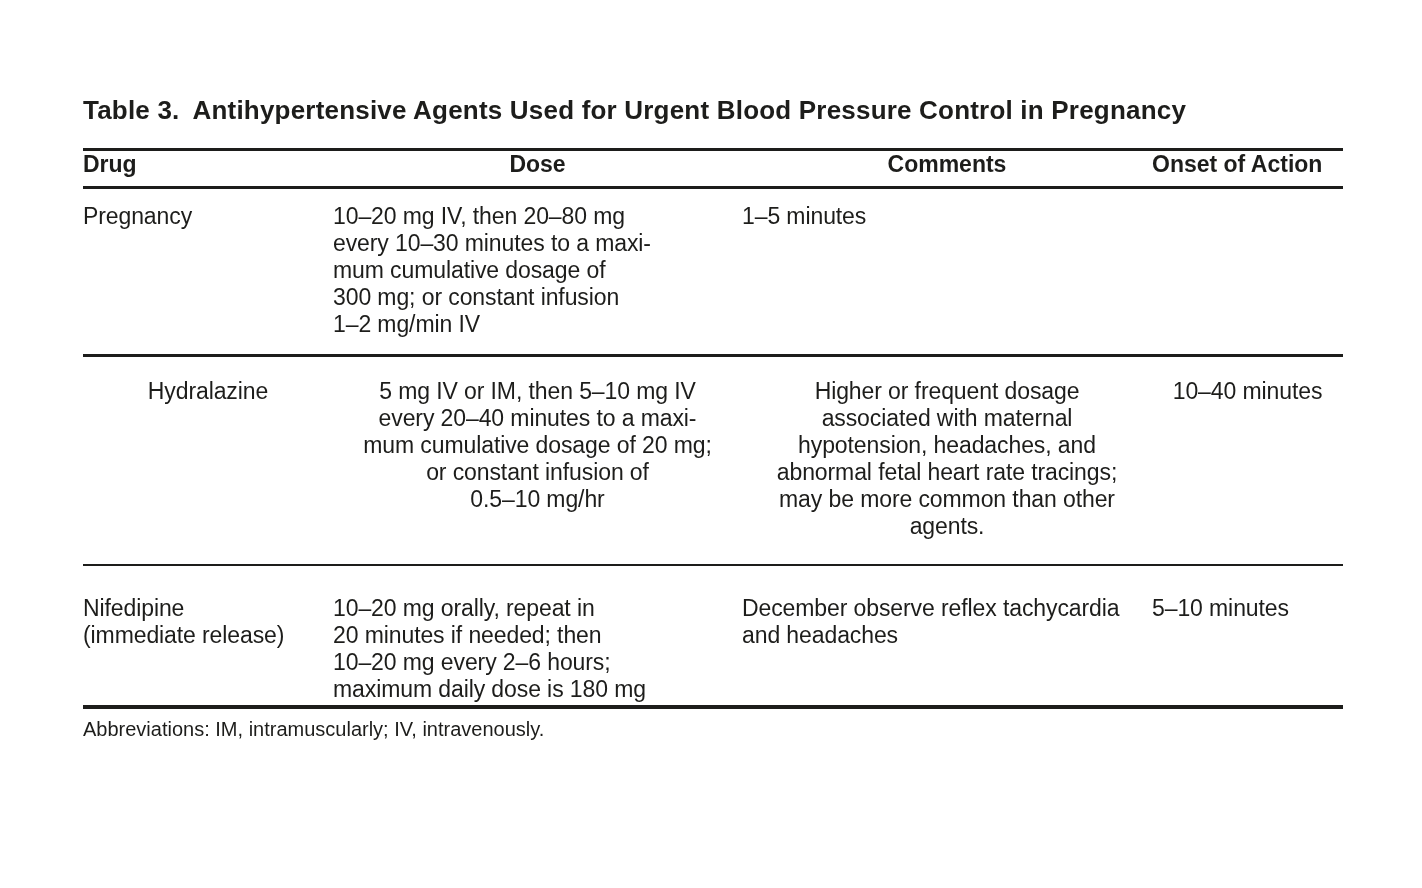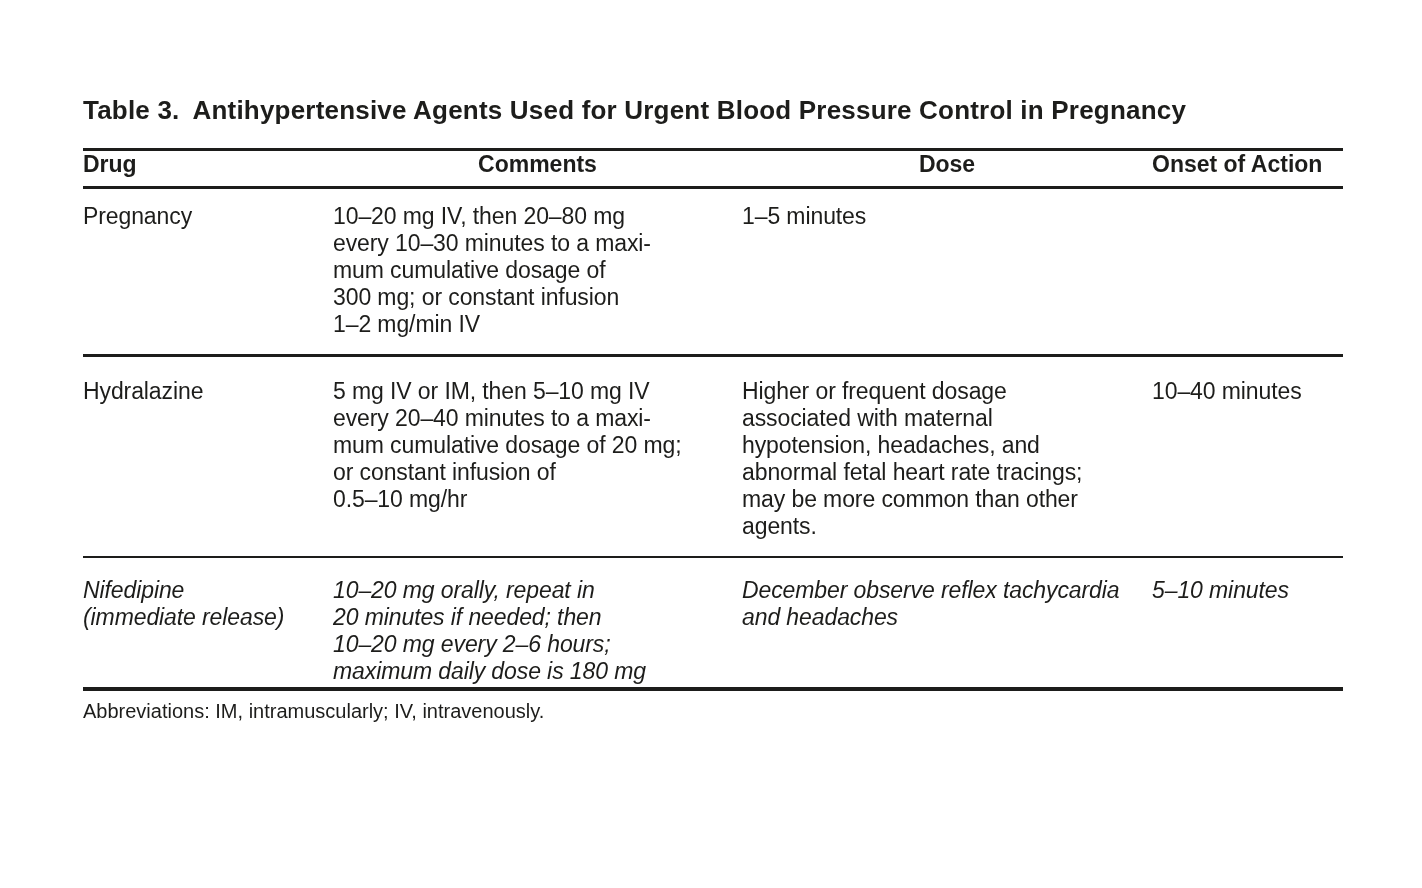--- a/index.html
+++ b/index.html
@@ -15,42 +15,42 @@
   .r1{height:3px;margin-top:23px;}
   .r2{height:3px;margin-top:8px;}
   .r3{height:2.5px;}
   .r4{height:2.5px;}
   .r5{height:3.5px;}
   .grid{display:grid;grid-template-columns:250px 409px 410px 191px;}
   .hdr{font-weight:bold;font-size:23px;line-height:27px;}
   .hdr .center{text-align:center;}
   .trow{font-size:23px;line-height:27px;letter-spacing:-0.1px;}
   .row1{padding:14px 0 16px 0;}
-  .row2{padding:21px 0 16px 0;}
-  .row3{padding:19px 0 2px 0;font-style:italic;}
+  .row2{padding:21px 0 24px 0;text-align:center;}
+  .row3{padding:29px 0 2px 0;}
   .pre{white-space:pre-line;}
   .cmt p{margin:0;}
   .cmt p.second{margin-top:91px;}
   .footnote{margin-top:8px;font-size:20px;line-height:25px;}
 </style>
 </head>
 <body>
 
 <div class="sheet">
 
   <div class="title">
     <span class="lbl">Table 3.</span><span>Antihypertensive Agents Used for Urgent Blood Pressure Control in Pregnancy</span>
   </div>
 
   <div class="rule r1"></div>
 
   <div class="grid hdr">
     <div>Drug</div>
+    <div class="center">Dose</div>
     <div class="center">Comments</div>
-    <div class="center">Dose</div>
     <div>Onset of Action</div>
   </div>
 
   <div class="rule r2"></div>
 
   <div class="grid trow row1">
     <div class="pre">Pregnancy</div>
     <div class="pre">10–20 mg IV, then 20–80 mg
 every 10–30 minutes to a maxi-
 mum cumulative dosage of

